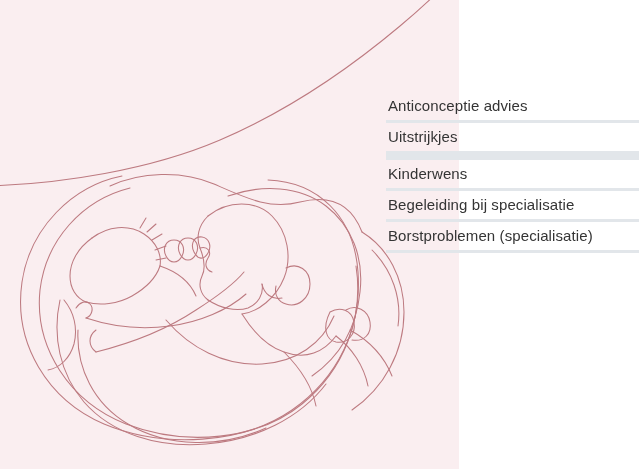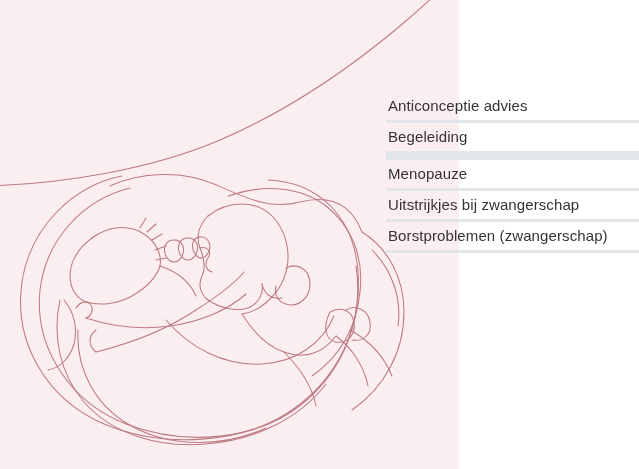--- a/index.html
+++ b/index.html
@@ -156,38 +156,38 @@
   </div>
 
   <div class="services-list">
 
     <div class="service-row">
       <span class="service-label">Anticonceptie advies</span>
     </div>
     <div class="service-divider"></div>
 
     <div class="service-row">
-      <span class="service-label">Begeleiding</span>
+      <span class="service-label">Uitstrijkjes</span>
     </div>
     <div class="service-divider"></div>
 
     <div class="service-divider"></div>
 
     <div class="service-divider"></div>
 
     <div class="service-row">
-      <span class="service-label">Menopauze</span>
+      <span class="service-label">Kinderwens</span>
     </div>
     <div class="service-divider"></div>
 
     <div class="service-row">
-      <span class="service-label">Uitstrijkjes bij zwangerschap</span>
+      <span class="service-label">Begeleiding bij specialisatie</span>
     </div>
     <div class="service-divider"></div>
 
     <div class="service-row">
-      <span class="service-label">Borstproblemen (zwangerschap)</span>
+      <span class="service-label">Borstproblemen (specialisatie)</span>
     </div>
     <div class="service-divider"></div>
 
   </div>
 
 </div>
 
 </body></html>

